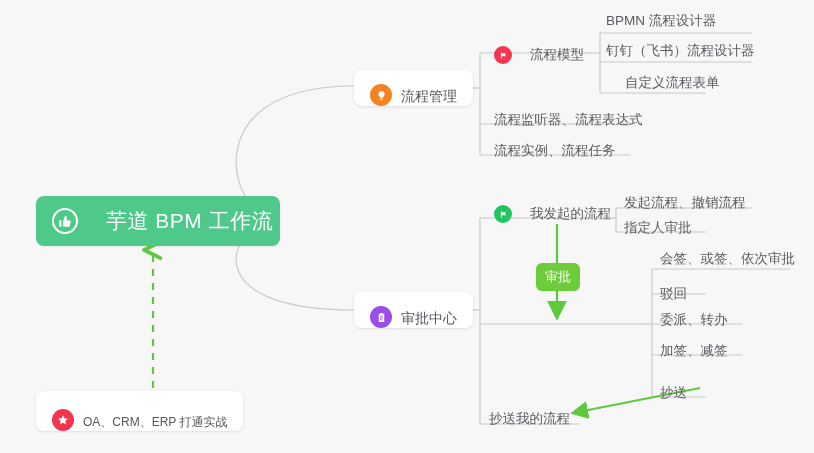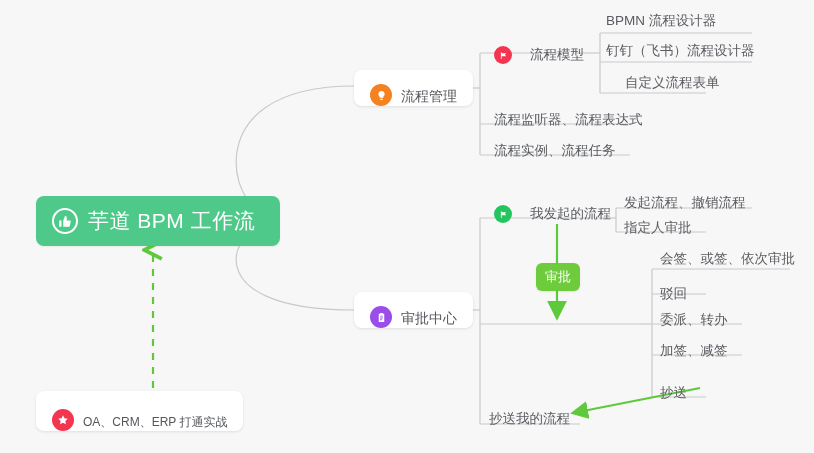--- a/index.html
+++ b/index.html
@@ -35,20 +35,21 @@
     top: 196px;
     width: 244px;
     height: 50px;
     background: #4ec98a;
     border-radius: 8px;
     display: flex;
     align-items: center;
     padding-left: 16px;
     box-sizing: border-box;
     box-shadow: 0 1px 2px rgba(0,0,0,0.06);
+    gap: 18px;
   }
   .root-label {
     color: #ffffff;
     font-size: 21px;
     letter-spacing: 0.5px;
     margin-left: 10px;
     white-space: nowrap;
   }
 
   

